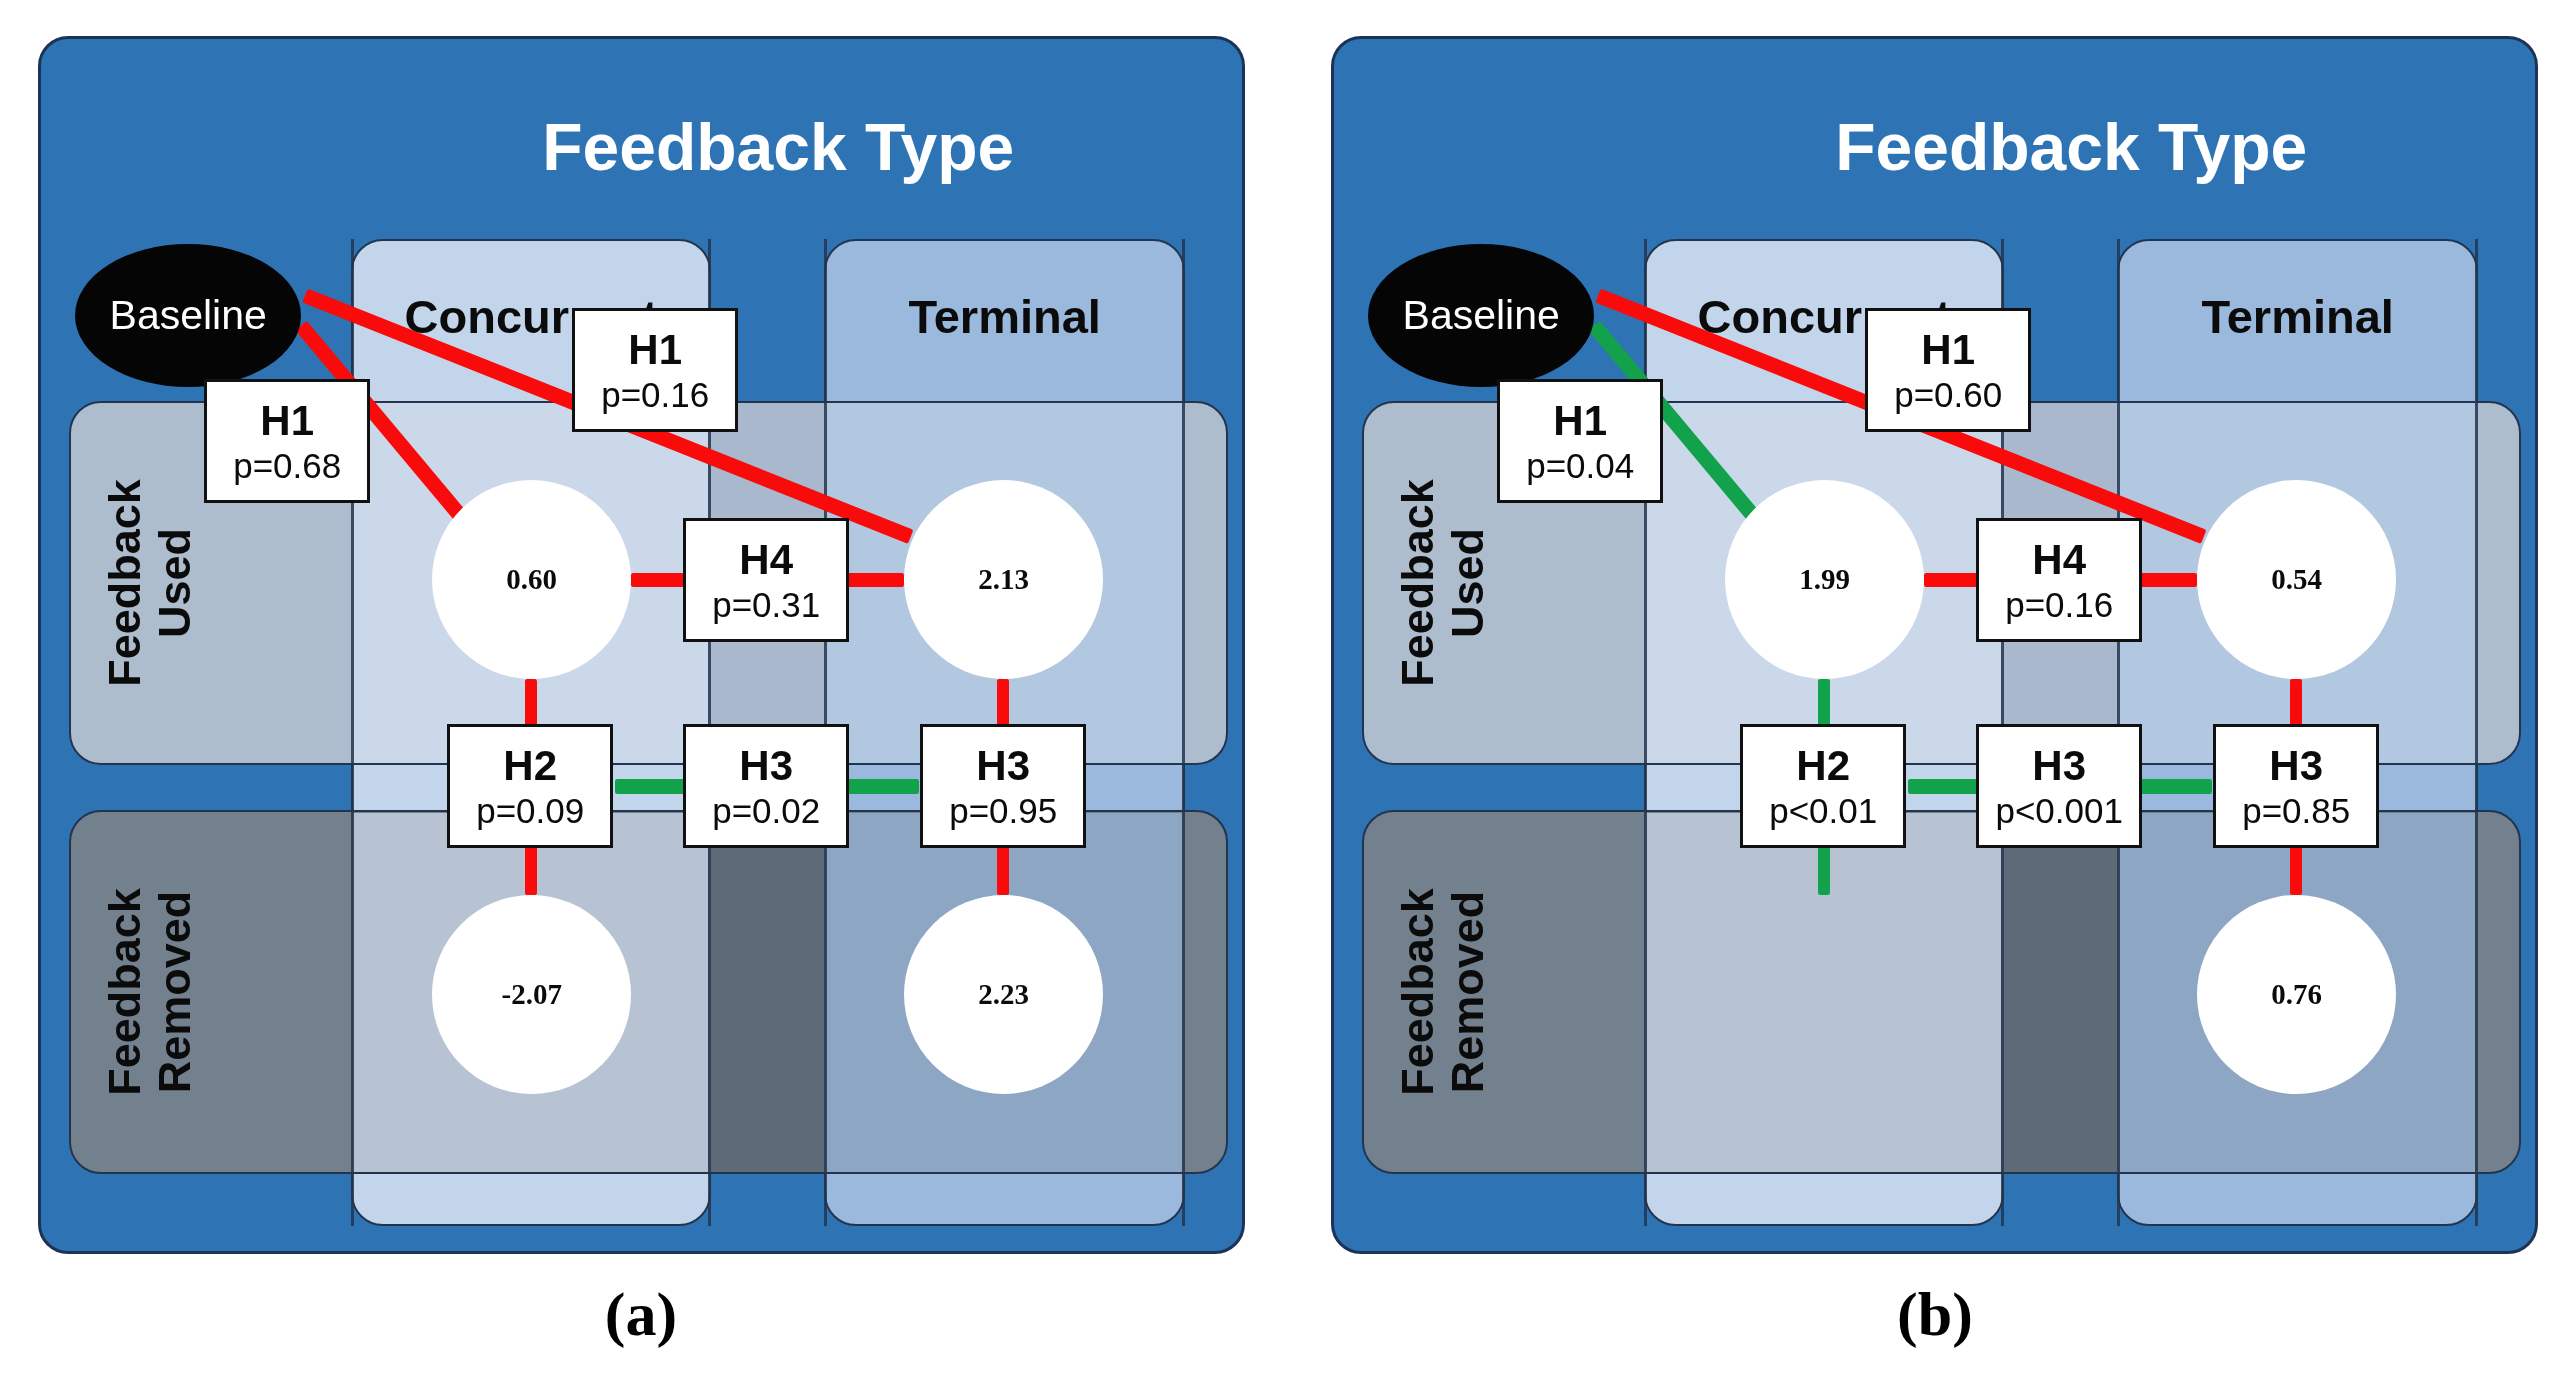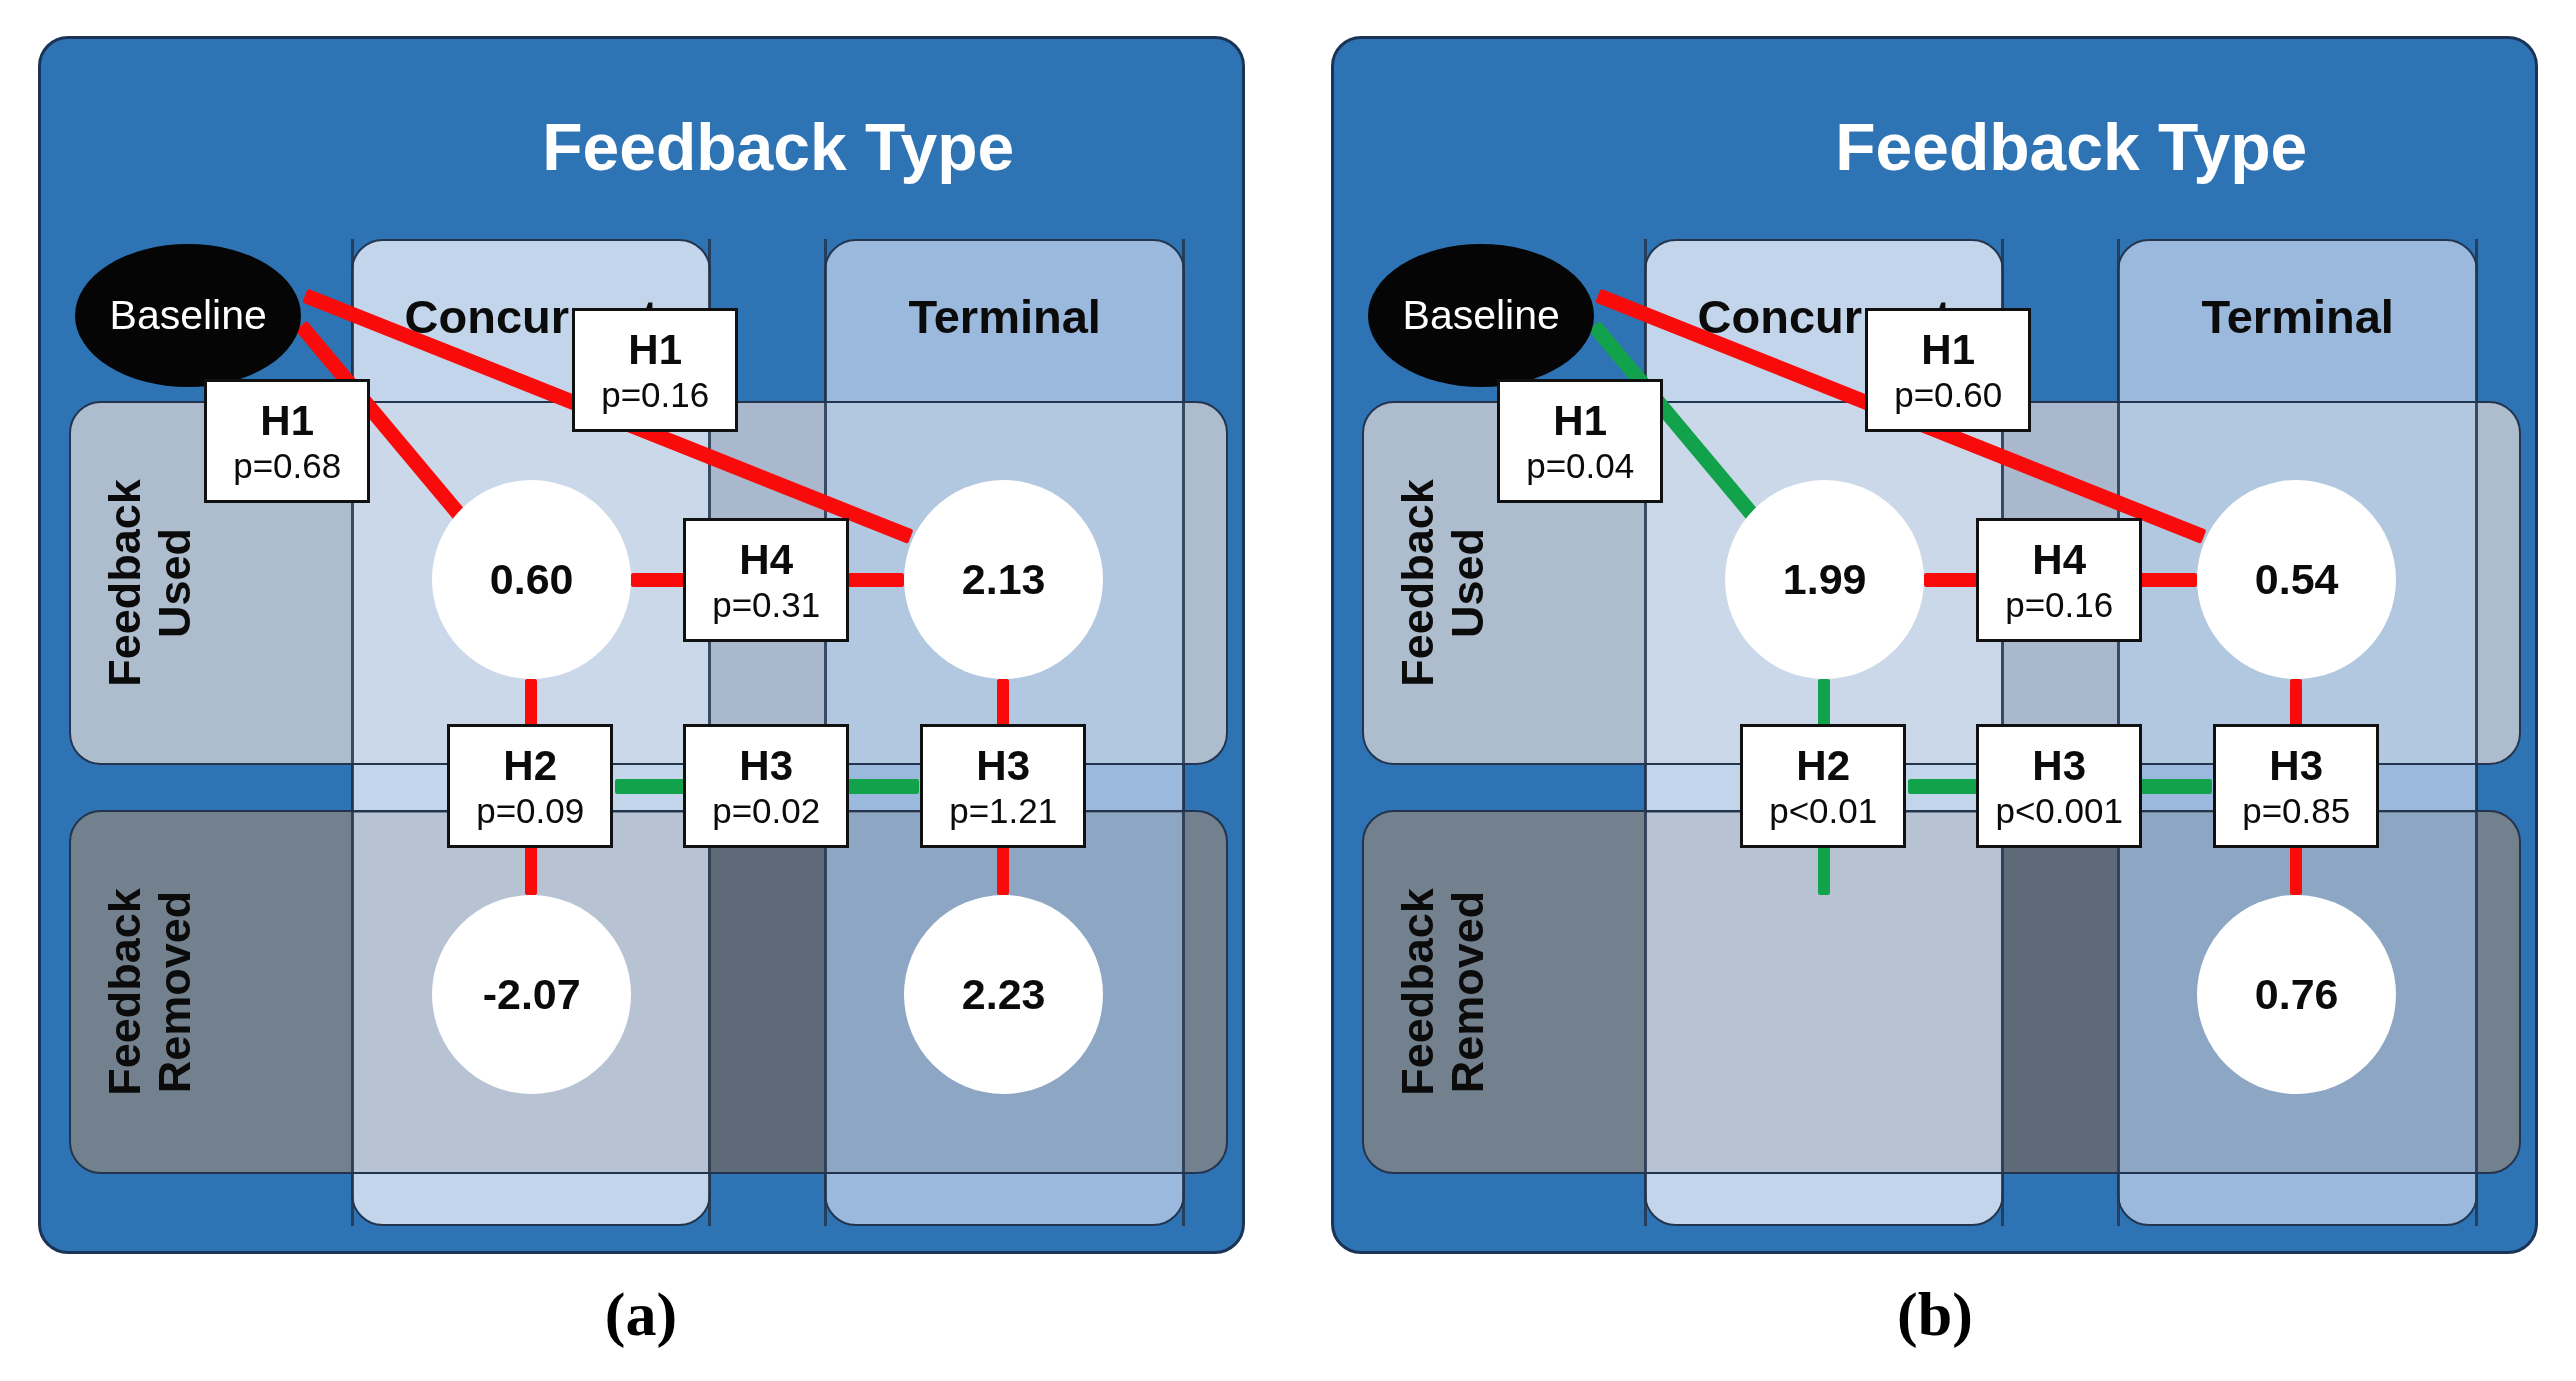--- a/index.html
+++ b/index.html
@@ -39,21 +39,21 @@
   .ovl.r.t{background:var(--removed_terminal);}
   .vline{position:absolute;top:204px;height:987px;width:2.3px;background:rgba(35,53,78,0.85);}
   .rowlabel{position:absolute;left:113px;transform:translate(-50%,-50%) rotate(-90deg);
             transform-origin:center center;color:#0b0b0b;font-size:45px;font-weight:bold;
             white-space:pre-line;text-align:center;line-height:1.12;}
   .rowlabel.used{top:548px;}
   .rowlabel.removed{top:957px;}
   .edge{position:absolute;transform-origin:0 50%;border-radius:2.3px;}
   .node{position:absolute;width:199px;height:199px;border-radius:50%;background:#ffffff;
         display:flex;align-items:center;justify-content:center;
-        color:#0b0b0b;font-size:43px;font-weight:bold;}
+        color:#0b0b0b;font-size:29px;font-weight:bold;font-family:Liberation Serif, serif;}
   .node.uc{left:395px;top:445px;}
   .node.ut{left:867px;top:445px;}
   .node.rc{left:395px;top:860px;}
   .node.rt{left:867px;top:860px;}
   .hbox{position:absolute;width:166px;height:124px;background:var(--box_bg);
         border:3.8px solid var(--box_border);box-sizing:border-box;
         display:flex;flex-direction:column;align-items:center;justify-content:center;
         color:#0b0b0b;line-height:1.18;}
   .hbox .hl{font-size:42px;font-weight:bold;}
   .hbox .pv{font-size:35px;}
@@ -135,21 +135,21 @@
       <div class="hbox h2">
         <span class="hl">H2</span>
         <span class="pv">p=0.09</span>
       </div>
       <div class="hbox h3b">
         <span class="hl">H3</span>
         <span class="pv">p=0.02</span>
       </div>
       <div class="hbox h3t">
         <span class="hl">H3</span>
-        <span class="pv">p=1.21</span>
+        <span class="pv">p=0.95</span>
       </div>
     </div>
   </div>
 
   <div class="panel panel-b">
     <div class="inner">
       <div class="ptitle">Feedback Type</div>
 
       <div class="colband concurrent"></div>
       <div class="colband terminal"></div>

